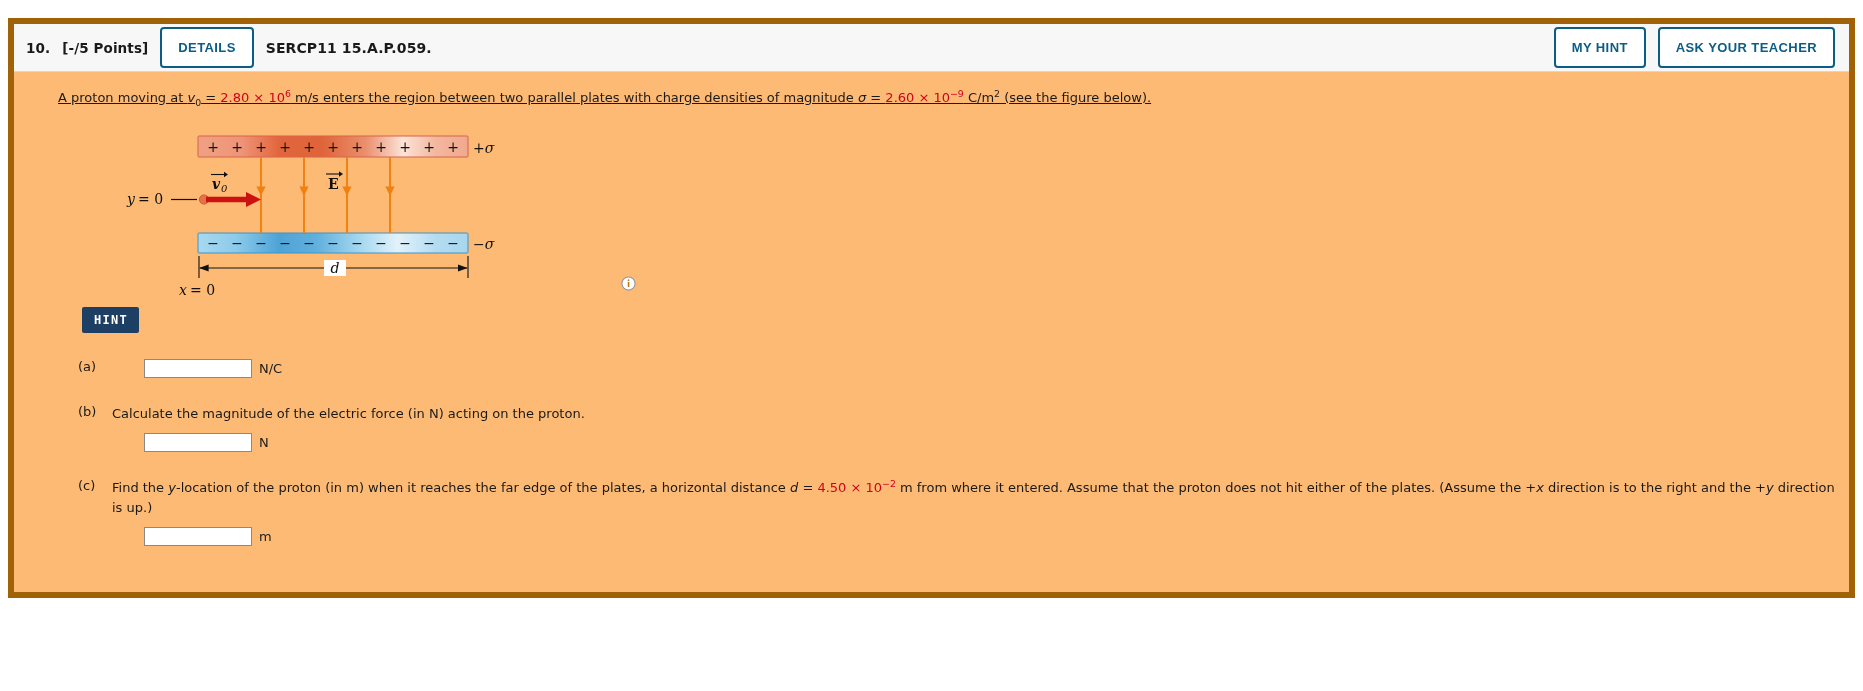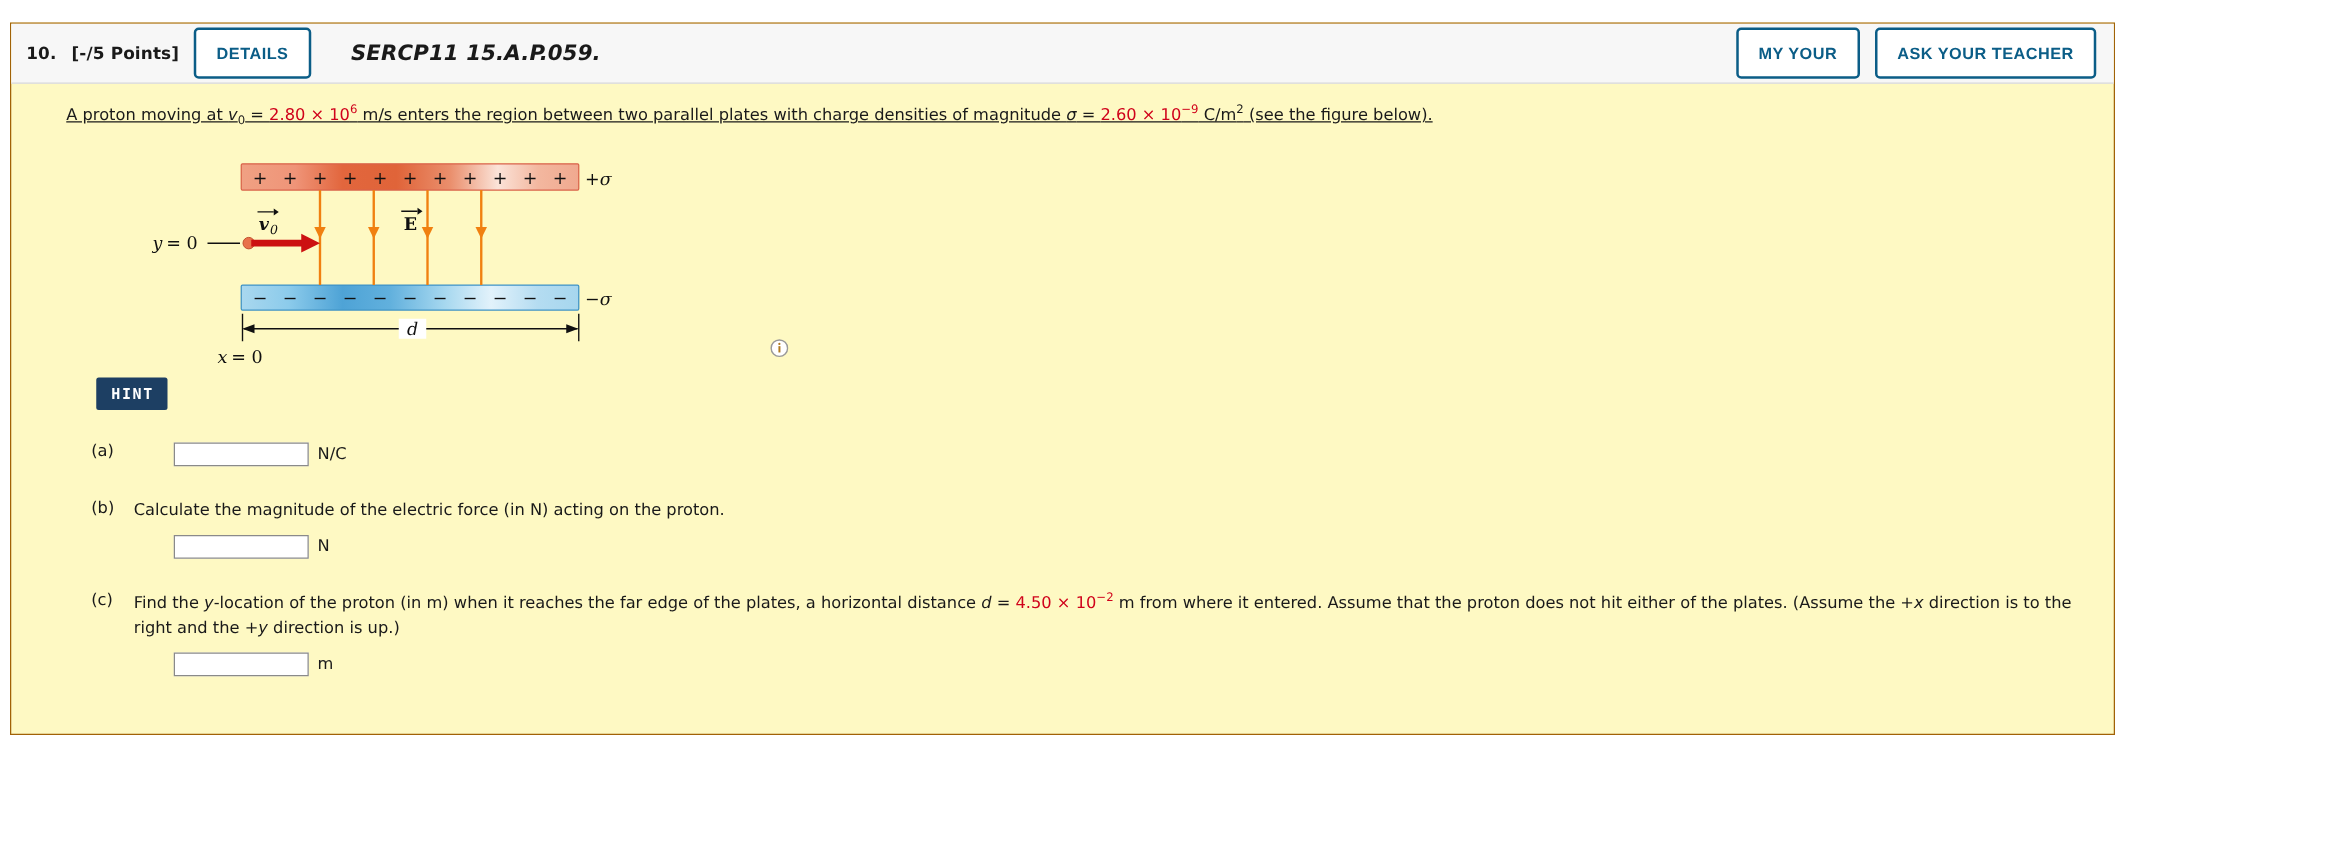--- a/index.html
+++ b/index.html
@@ -14,23 +14,23 @@
     font-size: 13px;
     color: #1a1a1a;
     overflow: hidden;
   }
 
   
   #question-card {
     position: absolute;
     left: 8px;
     top: 18px;
-    width: 1684px;
-    border: 1px solid #a16207;
-    background: #fef9c3;
+    width: 1847px;
+    border: 6px solid #a16207;
+    background: #fdba74;
     box-sizing: border-box;
   }
 
   
   #question-header {
     height: 48px;
     background: #f7f7f7;
     border-bottom: 1px solid #d7d7d7;
     display: flex;
     align-items: center;
@@ -70,25 +70,24 @@
     font-size: 13px;
     font-weight: bold;
     letter-spacing: 0.4px;
     padding: 12px 16px;
     line-height: 1;
     cursor: pointer;
     white-space: nowrap;
   }
   .q-code {
     font-weight: bold;
-    font-size: 17px;
+    font-size: 14px;
     color: #1a1a1a;
     letter-spacing: 0.1px;
-    margin-left: 20px;
-    font-style: italic;
+    margin-left: 0;
   }
 
   
   #question-body {
     padding: 16px 0 22px 0;
     position: relative;
     min-height: 520px;
     box-sizing: border-box;
   }
 
@@ -185,21 +184,21 @@
 <div id="question-card">
 
   <div id="question-header">
     <div class="hdr-left">
       <span class="q-number">10.</span>
       <span class="q-points">[-/5 Points]</span>
       <button class="hdr-btn">DETAILS</button>
       <span class="q-code">SERCP11 15.A.P.059.</span>
     </div>
     <div class="hdr-right">
-      <button class="hdr-btn">MY YOUR</button>
+      <button class="hdr-btn">MY HINT</button>
       <button class="hdr-btn">ASK YOUR TEACHER</button>
     </div>
   </div>
 
   <div id="question-body">
 
     
     <div class="stmt"><span>A proton moving at </span><span class="mvar">v</span><sub>0</sub><span> = </span><span class="val">2.80 × 10</span><sup class="val">6</sup><span> m/s enters the region between two parallel plates with charge densities of magnitude </span><span class="mvar">σ</span><span> = </span><span class="val">2.60 × 10</span><sup class="val">−9</sup><span> C/m</span><sup>2</sup><span> (see the figure below).</span></div>
 
     

